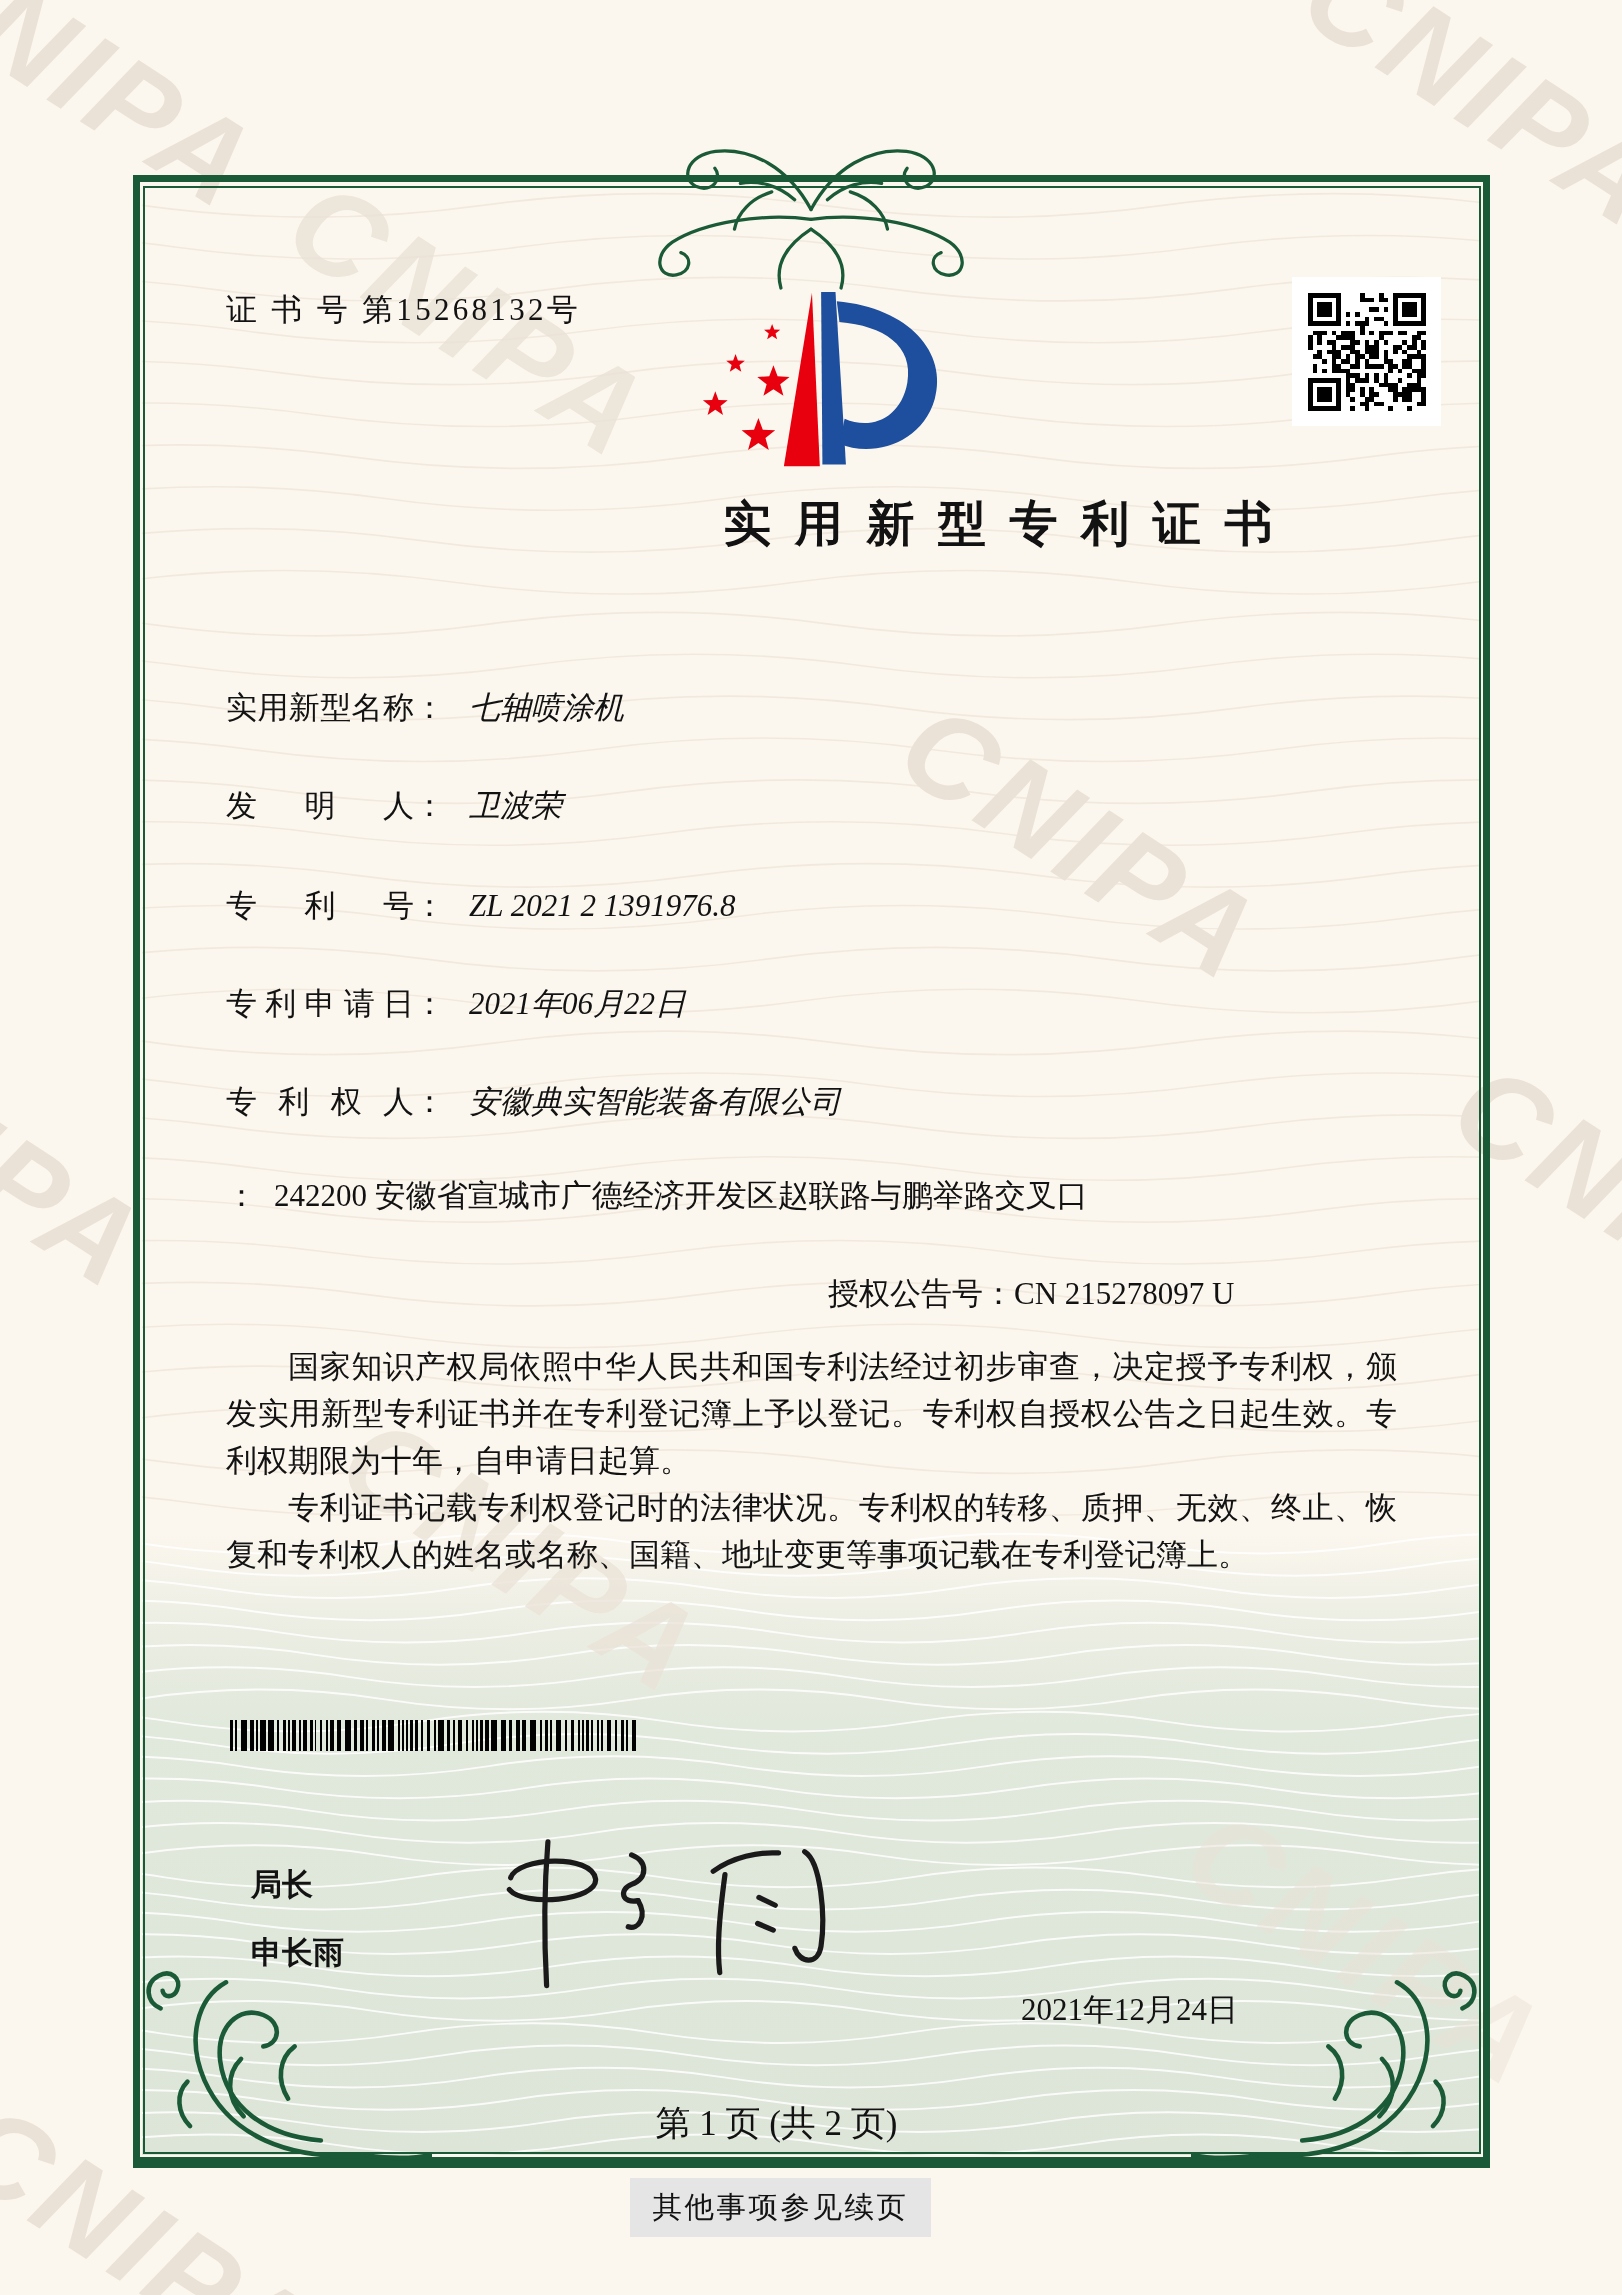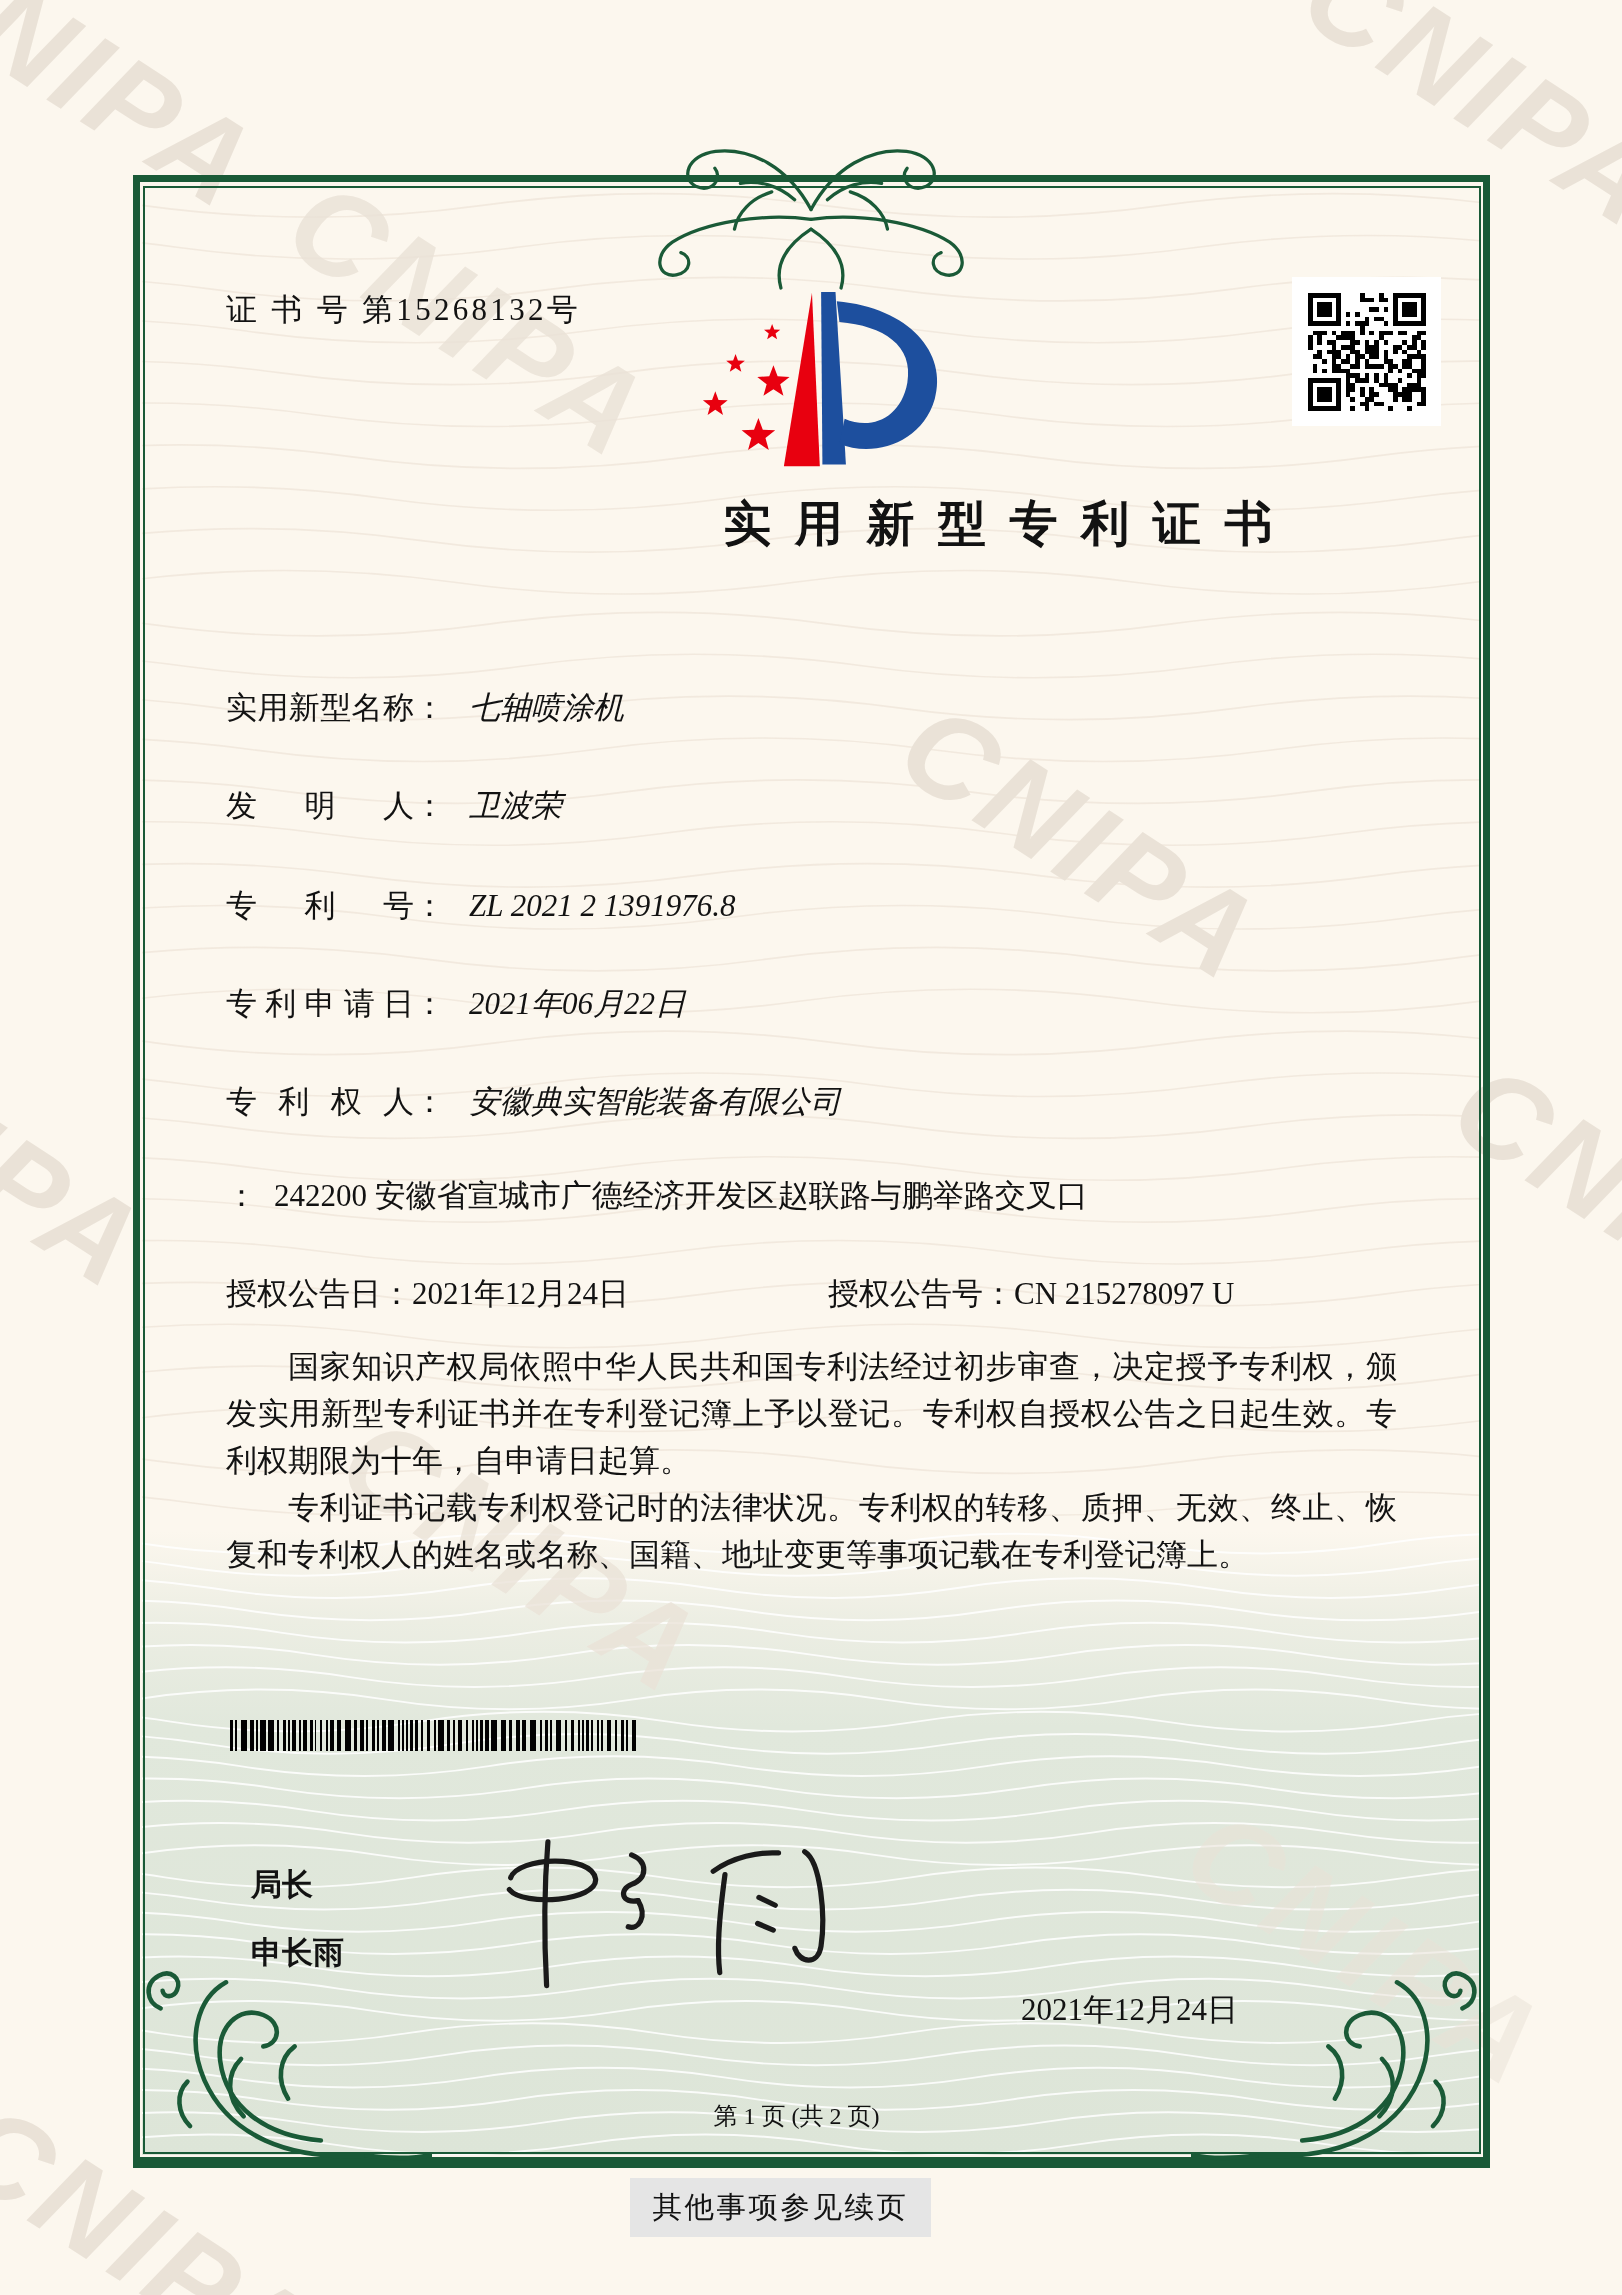--- a/index.html
+++ b/index.html
@@ -82,21 +82,21 @@
   .body-text{
     position:absolute; left:226px; top:1343px; width:1171px;
     font-size:31px; line-height:47px; text-align:justify;
   }
   .body-text p{margin:0; text-indent:2em;}
 
   .sig-label{position:absolute; left:251px; font-size:31px; font-weight:600; white-space:nowrap;}
   .issue-date{position:absolute; left:1021px; top:1989px; font-size:31px; white-space:nowrap;}
   .page-info{
     position:absolute; left:0; top:2100px; width:1553px;
-    text-align:center; font-size:24px; white-space:nowrap;padding-left:20px;
+    text-align:center; font-size:35px; white-space:nowrap;
   }
   .note-box{
     position:absolute; left:630px; top:2178px; width:301px; height:59px;
     background:#e5e5e5; text-align:center;
   }
   .note-box span{font-size:29.4px; line-height:59px; letter-spacing:2.6px; white-space:nowrap;}
 
   .flourish{stroke:var(--green); fill:none; stroke-linecap:round;}
 </style>
 </head>
@@ -462,23 +462,20 @@
   <div class="row" style="top:983px">
     <span class="flabel">专利申请日</span><span>：</span><span class="fvalue">2021年06月22日</span>
   </div>
   <div class="row" style="top:1081px">
     <span class="flabel">专利权人</span><span>：</span><span class="fvalue">安徽典实智能装备有限公司</span>
   </div>
   <div class="row addr-row" style="top:1175px">
       <span>：</span>
     <div class="addr-value">242200 安徽省宣城市广德经济开发区赵联路与鹏举路交叉口</div>
   </div>
-  <div class="row" style="top:1273px">
-    <span>授权公告日</span><span>：</span><span>2021年12月24日</span>
-  </div>
   <div class="row" style="top:1273px;left:828px">
     <span>授权公告号</span><span>：</span><span>CN 215278097 U</span>
   </div>
 
   <div class="body-text">
     <p>国家知识产权局依照中华人民共和国专利法经过初步审查，决定授予专利权，颁发实用新型专利证书并在专利登记簿上予以登记。专利权自授权公告之日起生效。专利权期限为十年，自申请日起算。</p>
     <p>专利证书记载专利权登记时的法律状况。专利权的转移、质押、无效、终止、恢复和专利权人的姓名或名称、国籍、地址变更等事项记载在专利登记簿上。</p>
   </div>
 
   <svg class="abs" id="barcode-svg" style="left:230px;top:1720px;" width="416" height="31" shape-rendering="crispEdges" viewBox="0 0 635 47">

